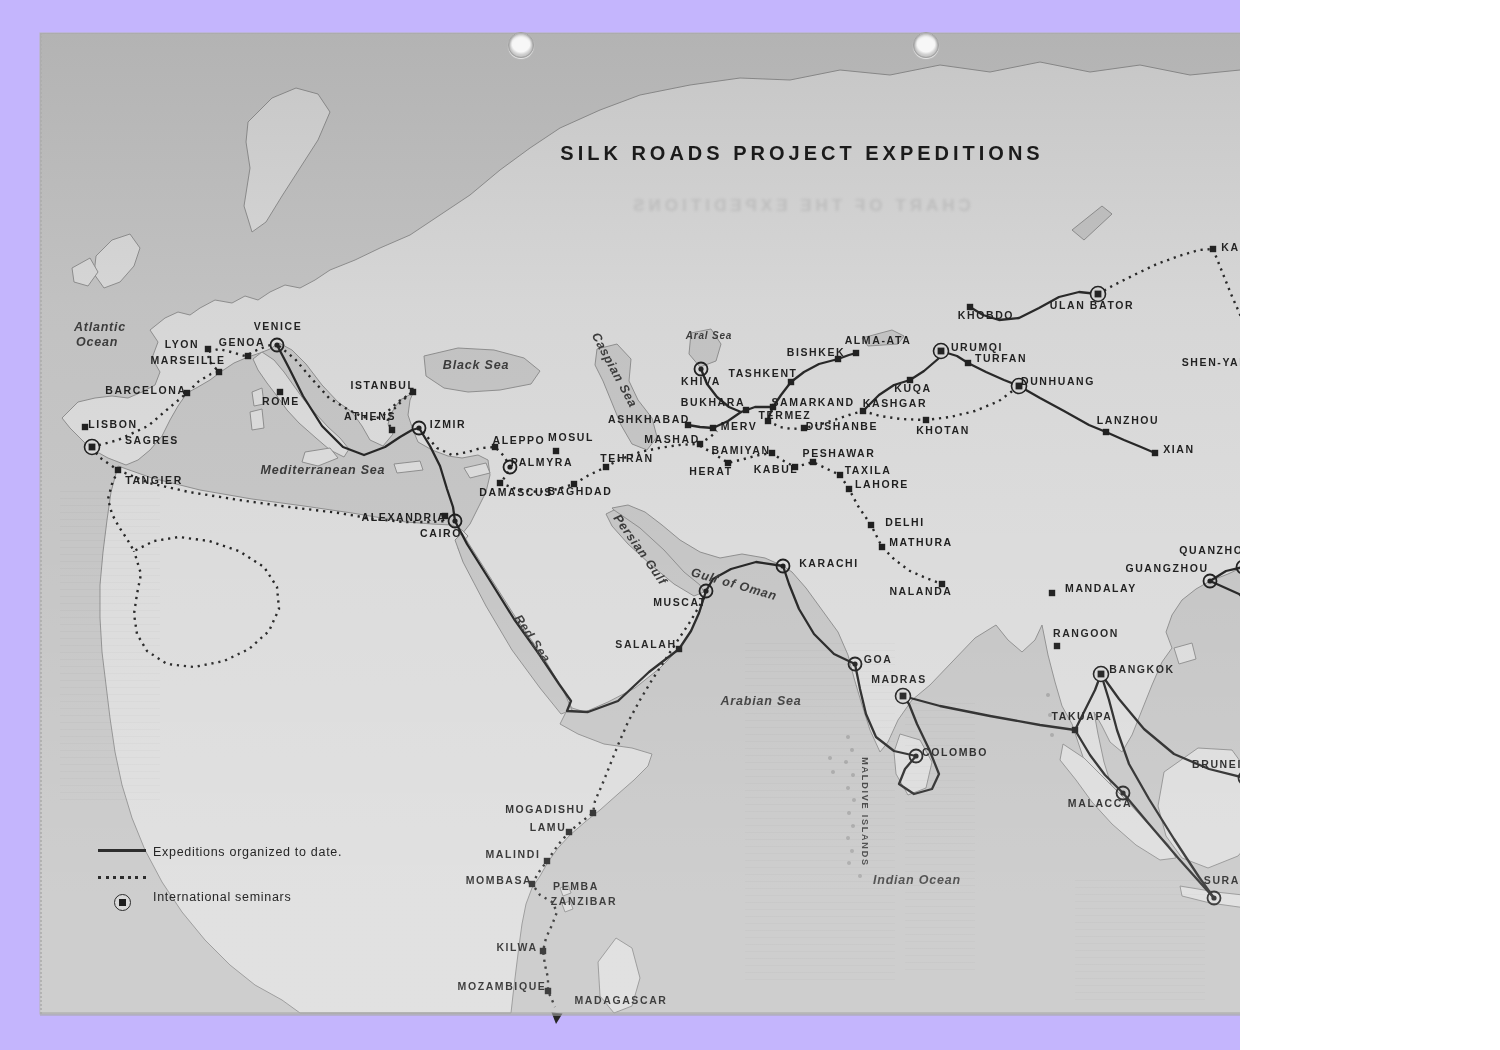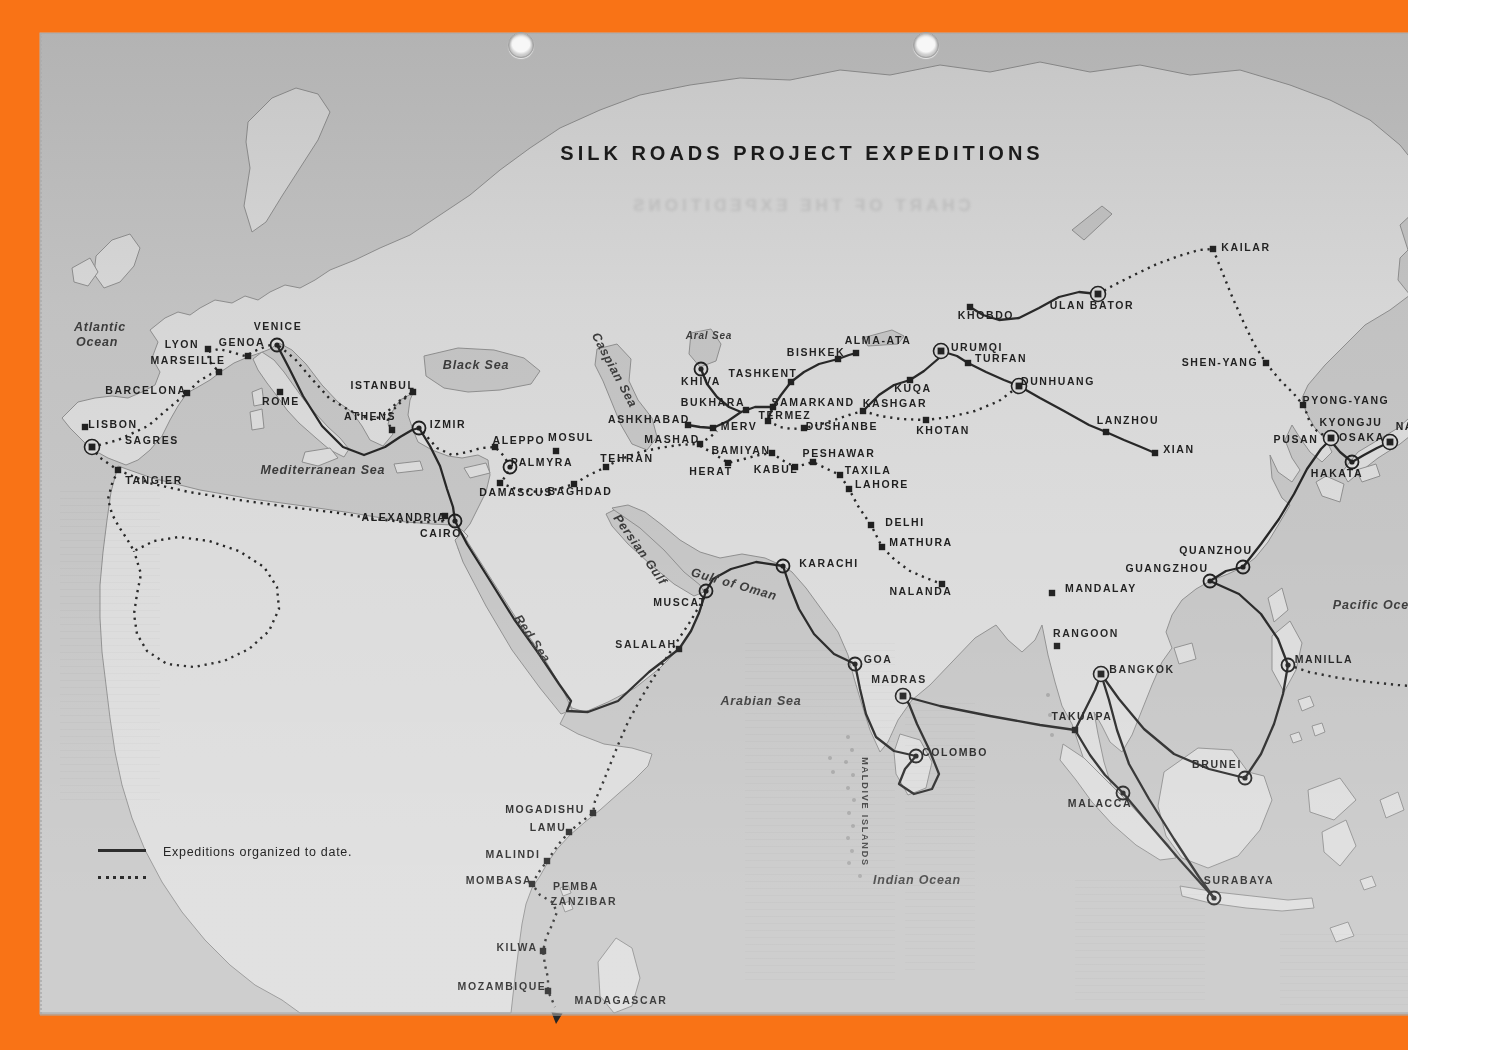--- a/index.html
+++ b/index.html
@@ -1,16 +1,16 @@
 <!DOCTYPE html>
 <html><head>
 <meta charset="utf-8">
 <style>
   html,body{margin:0;padding:0;background:#ffffff;}
-  .stage{position:relative;width:1408px;height:1050px;overflow:hidden;background:#f97316;
+  .stage{position:relative;width:1240px;height:1050px;overflow:hidden;background:#c4b5fd;
          font-family:"Liberation Sans", sans-serif;}
   svg{position:absolute;left:0;top:0;}
   .overlay{position:absolute;pointer-events:none;}
   .page-shade{left:40px;top:33px;width:1421px;height:981px;
     background:linear-gradient(180deg,rgba(80,80,80,.16),rgba(110,110,110,.05) 28%,rgba(255,255,255,0) 52%,rgba(255,255,255,.14) 88%);}
   .page-left-edge{left:40px;top:33px;width:0;height:981px;border-left:2px dotted #adadad;opacity:.8;}
   .page-bottom-shadow{left:40px;top:1012px;width:1421px;height:4px;background:#a9a9a9;opacity:.55;}
   .hole{width:24px;height:24px;border-radius:50%;border:1px solid #a2a2a2;
     background:radial-gradient(circle at 50% 42%, #f7f7f7 48%, #d2d2d2 62%, #bdbdbd 78%, #cccccc 100%);
     box-shadow:inset 0 2px 3px rgba(0,0,0,.28), 0 1px 1px rgba(255,255,255,.7);}
@@ -22,21 +22,21 @@
     opacity:.055;filter:blur(.7px);}
   .legend{left:97px;top:845px;width:380px;color:#262626;}
   .legend-row{display:flex;align-items:flex-start;margin-bottom:11px;}
   .legend-swatch{width:50px;flex:0 0 50px;display:flex;justify-content:center;align-items:center;margin-top:4px;}
   .swatch-solid{width:48px;border-top:3px solid #2d2d2d;}
   .swatch-dashed{width:48px;height:3px;
     background:repeating-linear-gradient(90deg,#2d2d2d 0 3px,rgba(0,0,0,0) 3px 7.5px);}
   .swatch-seminar{width:15px;height:15px;border-radius:50%;border:1.6px solid #2a2a2a;
     display:flex;align-items:center;justify-content:center;background:#d8d8d8;}
   .swatch-seminar .sq{width:7px;height:7px;background:#1d1d1d;}
-  .legend-label{margin-left:16px;font-size:12.5px;letter-spacing:.7px;line-height:15.5px;white-space:pre-line;}
+  .legend-label{margin-left:6px;font-size:12.5px;letter-spacing:.7px;line-height:15.5px;white-space:pre-line;}
 </style>
 </head>
 <body>
 
 <div class="stage">
 
   <svg width="1500" height="1050" viewBox="0 0 1500 1050">
 
     <rect x="40" y="33" width="1421" height="981" fill="#c6c6c6" stroke="#b5b5b5" stroke-width="1"></rect>
 
@@ -377,15 +377,23 @@
       <span class="legend-swatch">
           <span class="swatch-solid"></span>
         </span>
       <span class="legend-label">Expeditions organized to date.</span>
     </div>
     <div class="legend-row">
       <span class="legend-swatch">
           <span class="swatch-dashed"></span>
         </span>
     </div>
+    <div class="legend-row">
+      <span class="legend-swatch">
+          <span class="swatch-seminar">
+            <span class="sq"></span>
+          </span>
+        </span>
+      <span class="legend-label">International seminars</span>
+    </div>
   </div>
 
 </div>
 
 </body></html>

